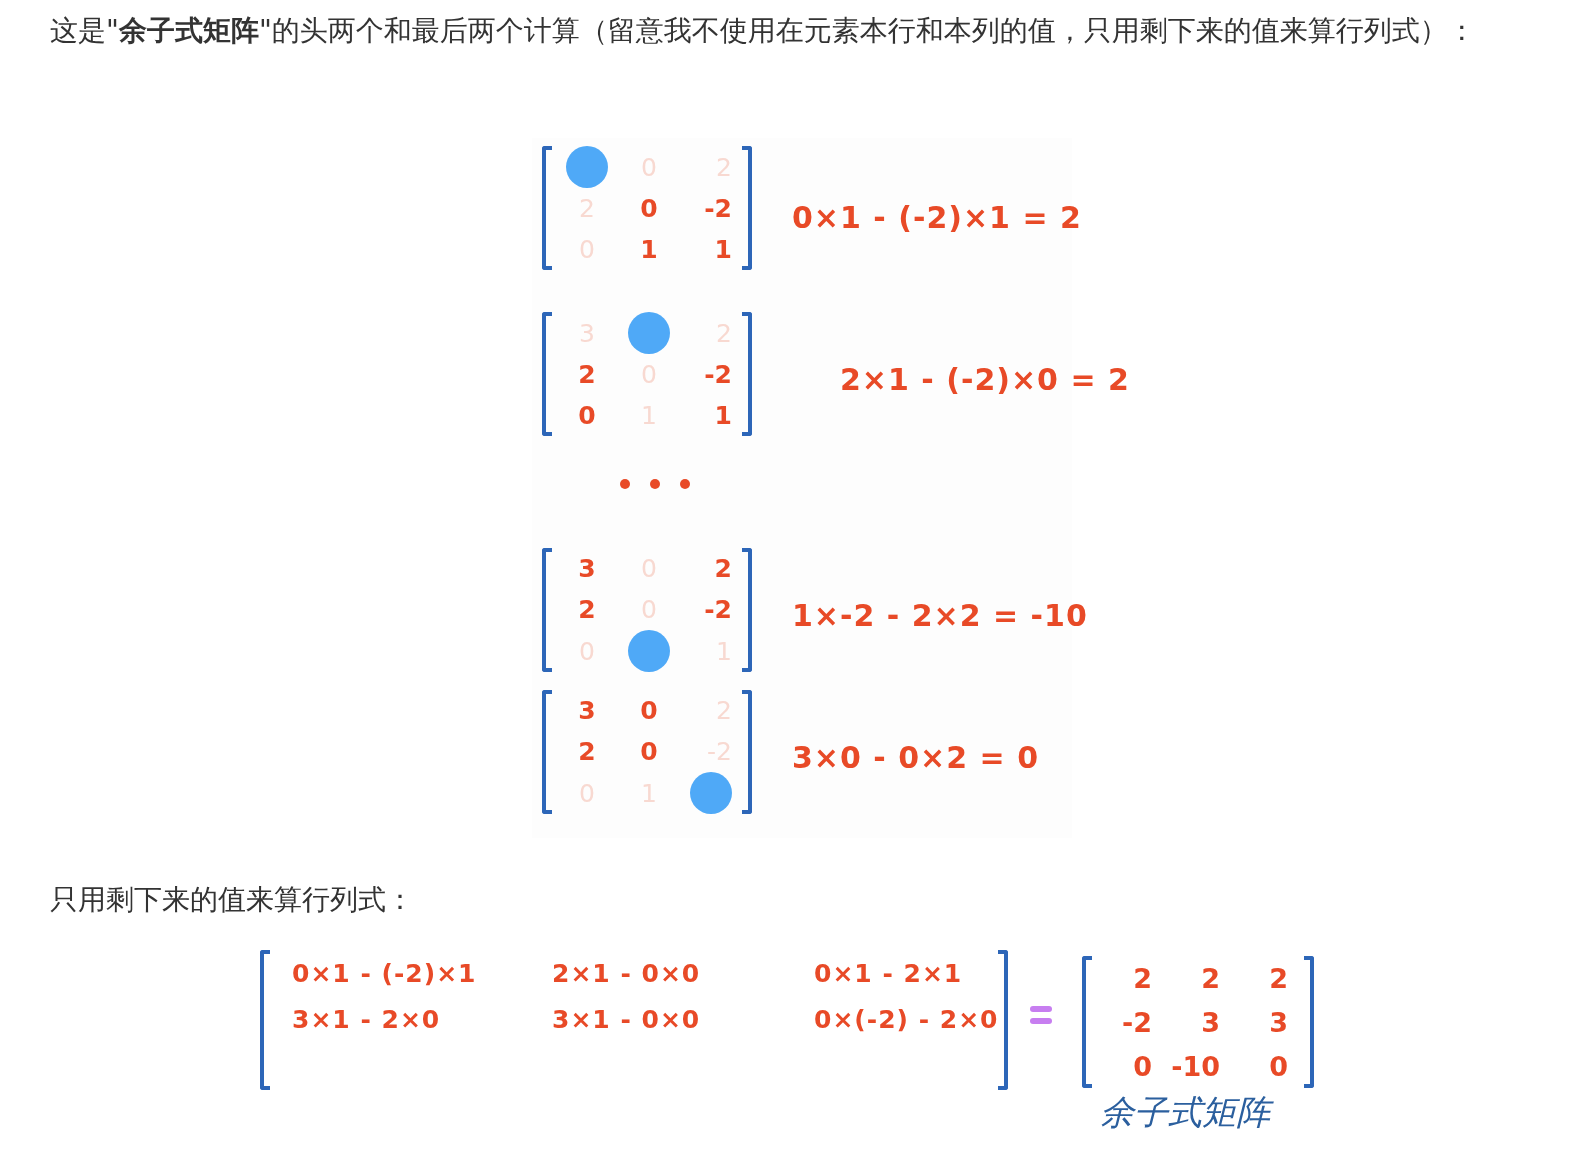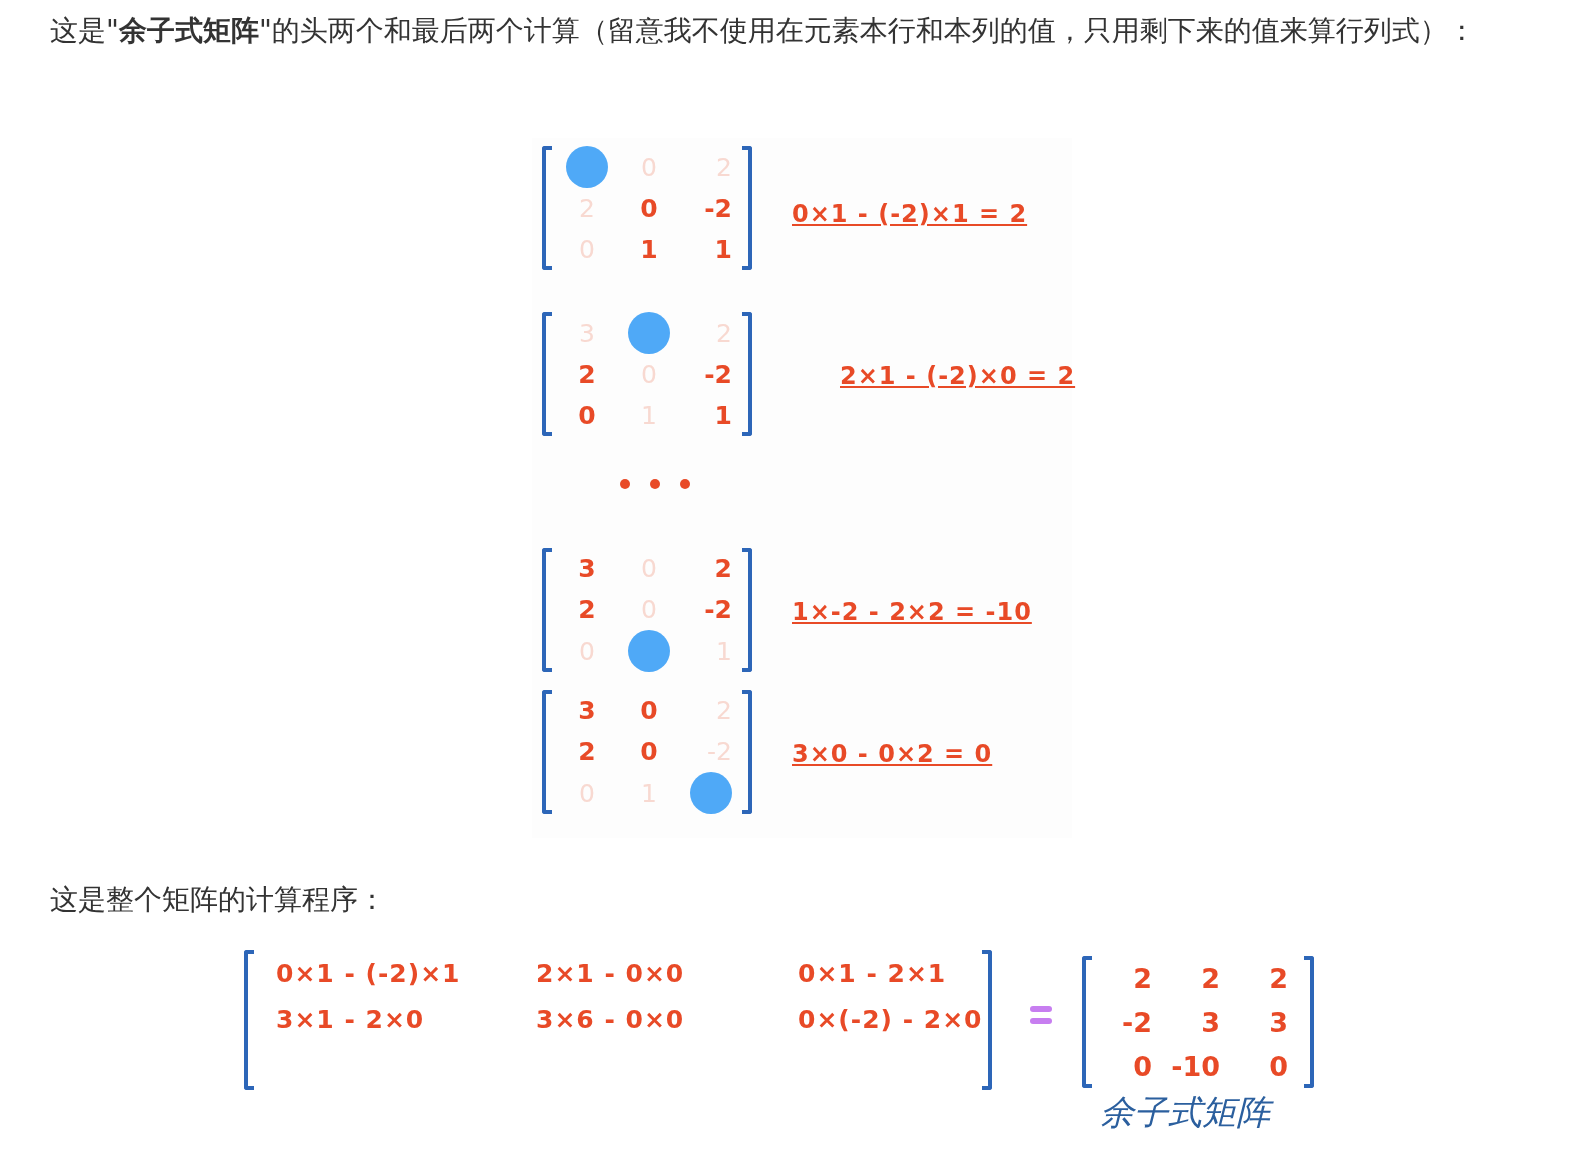--- a/index.html
+++ b/index.html
@@ -40,30 +40,30 @@
       font-size: 25px; color: #e84a27;
     }
     .cell.r { justify-content: flex-end; padding-right: 6px; }
     .cell.faded { color: #f8d9d1; font-weight: normal; }
     .dot {
       width: 42px; height: 42px; border-radius: 50%; background: #4fa9f7;
     }
     .expr {
       position: absolute; left: 260px;
       font-family: "DejaVu Sans", sans-serif; font-weight: bold;
-      font-size: 24px; color: #e84a27; letter-spacing: 1px; white-space: nowrap; text-decoration: underline;
+      font-size: 30px; color: #e84a27; letter-spacing: 1px; white-space: nowrap;
     }
     .ellipsis {
       position: absolute; left: 88px; top: 336px; width: 80px; height: 20px;
       display: flex; gap: 20px; align-items: center;
     }
     .ellipsis span { width: 10px; height: 10px; border-radius: 50%; background: #e84a27; display: block; }
 
     .big {
-      position: absolute; left: 244px; top: 950px; width: 748px; height: 140px; text-align: center;
+      position: absolute; left: 260px; top: 950px; width: 748px; height: 140px; text-align: center;
     }
     .big .cells2 {
       position: absolute; left: 32px; top: 0; width: 700px; height: 100%;
       display: grid; grid-template-columns: 260px 262px 178px; grid-template-rows: repeat(3, 1fr);
     }
     .big .cell2 {
       display: flex; align-items: center;
       font-family: "DejaVu Sans", sans-serif; font-weight: bold;
       font-size: 25px; color: #e84a27; white-space: nowrap; letter-spacing: 1px;
     }
@@ -172,30 +172,30 @@
       <div class="cell faded">1</div>
       <div class="cell r">
           <div class="dot"></div>
         </div>
     </div>
     <div class="bracket r"></div>
   </div>
   <div class="expr" style="top:602px;">3×0 - 0×2 = 0</div>
 </div>
 
-<div class="para" id="p2">这是整个矩阵的计算程序：</div>
+<div class="para" id="p2">只用剩下来的值来算行列式：</div>
 
 <div class="big">
   <div class="bracket l"></div>
   <div class="cells2">
     <div class="cell2">0×1 - (-2)×1</div>
     <div class="cell2">2×1 - 0×0</div>
     <div class="cell2">0×1 - 2×1</div>
     <div class="cell2">3×1 - 2×0</div>
-    <div class="cell2">3×6 - 0×0</div>
+    <div class="cell2">3×1 - 0×0</div>
     <div class="cell2">0×(-2) - 2×0</div>
   </div>
   <div class="bracket r"></div>
 </div>
 
 <div class="eq">
     <span style="top:0;"></span>
     <span style="top:12px;"></span>
   </div>
 

